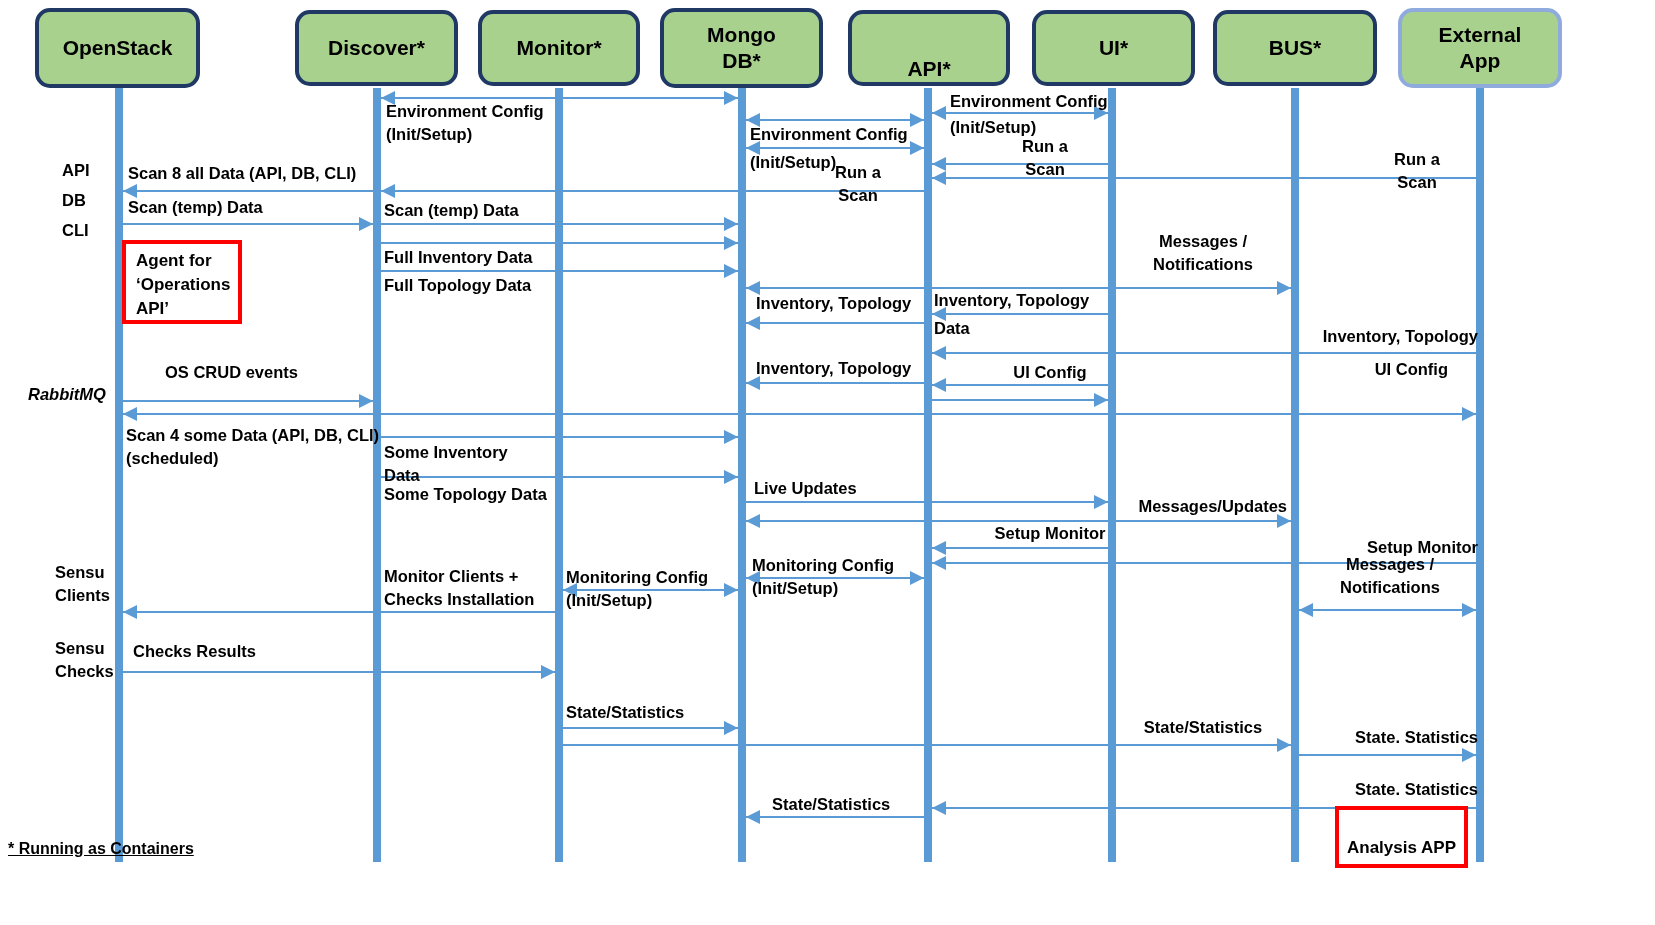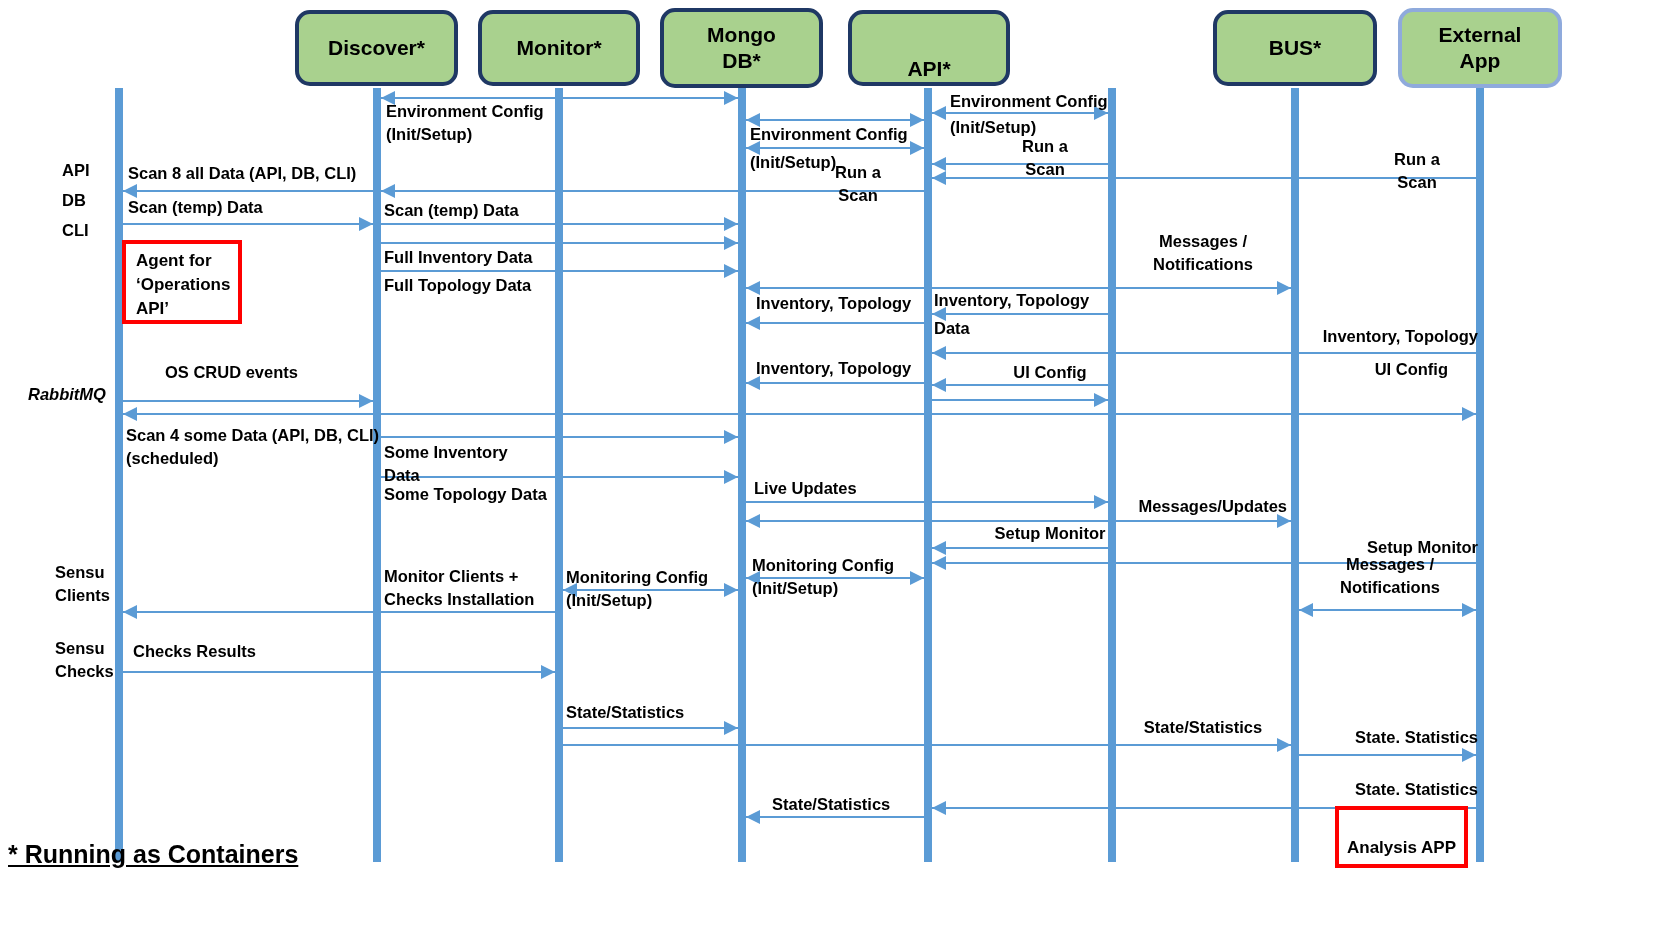--- a/index.html
+++ b/index.html
@@ -22,38 +22,40 @@
   .msg-label{
     position:absolute;font-size:16.5px;line-height:23px;white-space:pre-line;z-index:4;
   }
   .callout{
     position:absolute;border:4px solid #ff0000;background:transparent;z-index:5;
     box-sizing:border-box;font-size:17px;line-height:24px;white-space:pre-line;
   }
   .callout .ctext{position:absolute;left:10px;top:5px;right:4px;}
   .callout.center .ctext{left:0;right:0;text-align:center;}
   .footnote{
-    position:absolute;font-size:25px;text-decoration:underline;z-index:4;white-space:nowrap;
+    position:absolute;font-size:16px;text-decoration:underline;z-index:4;white-space:nowrap;
   }
 </style>
 </head>
 <body>
 
 <div class="stage" id="stage">
   <div class="footnote" style="left:8px;top:840px;">* Running as Containers</div>
+<div class="actor" style="left: 35px; top: 8px; width: 165px; height: 80px;"><span>OpenStack</span></div>
     <div class="lifeline" style="left: 115px; top: 88px; height: 774px;"></div>
     <div class="actor" style="left: 295px; top: 10px; width: 163px; height: 76px; justify-content: center;"><span>Discover*</span></div>
     <div class="lifeline" style="left: 373px; top: 88px; height: 774px;"></div>
     <div class="actor" style="left: 478px; top: 10px; width: 162px; height: 76px;"><span>Monitor*</span></div>
     <div class="lifeline" style="left: 555px; top: 88px; height: 774px;"></div>
     <div class="actor" style="left: 660px; top: 8px; width: 163px; height: 80px;"><span>Mongo
 DB*</span></div>
     <div class="lifeline" style="left: 738px; top: 88px; height: 774px;"></div>
     <div class="actor" style="left: 848px; top: 10px; width: 162px; height: 76px; align-items: flex-end;"><span>API*</span></div>
     <div class="lifeline" style="left: 924px; top: 88px; height: 774px;"></div>
+    <div class="actor" style="left: 1032px; top: 10px; width: 163px; height: 76px;"><span>UI*</span></div>
     <div class="lifeline" style="left: 1108px; top: 88px; height: 774px;"></div>
     <div class="actor" style="left: 1213px; top: 10px; width: 164px; height: 76px;"><span>BUS*</span></div>
     <div class="lifeline" style="left: 1291px; top: 88px; height: 774px;"></div>
     <div class="actor light" style="left: 1398px; top: 8px; width: 164px; height: 80px;"><span>External
 App</span></div>
     <div class="lifeline" style="left: 1476px; top: 88px; height: 774px;"></div>
     <div class="aline" style="left: 381px; top: 97px; width: 357px;"></div>
     <div class="ahead left" style="left: 381px; top: 91px;"></div>
     <div class="ahead right" style="left: 724px; top: 91px;"></div>
     <div class="aline" style="left: 746px; top: 119px; width: 178px;"></div>

